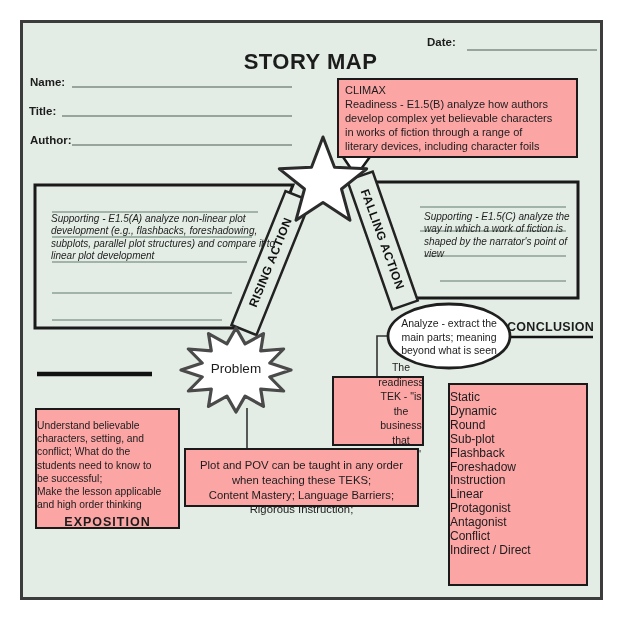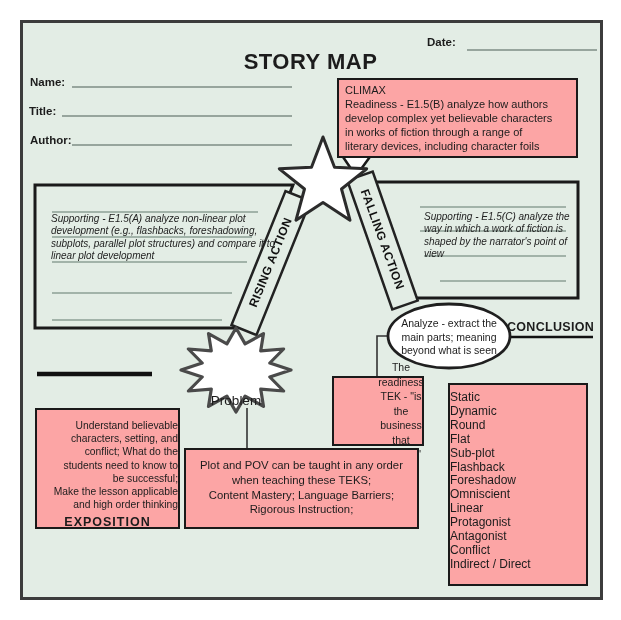--- a/index.html
+++ b/index.html
@@ -13,22 +13,22 @@
   .field-label{font-size:11.5px;font-weight:bold;}
   .whitebox{position:absolute;z-index:2;background:#fca5a5;border:2.5px solid #1a1a1a;box-sizing:border-box;}
   .climax-head{font-size:11px;line-height:14px;}
   .climax-body{font-size:11px;line-height:14px;white-space:pre-line;}
   .supp{font-size:10px;line-height:12.3px;white-space:pre-line;color:#222;font-style:italic;}
   .band-label{position:absolute;z-index:2;font-size:12px;font-weight:bold;letter-spacing:0.4px;
               text-align:center;color:#111;}
   .conclusion{font-size:12.5px;font-weight:bold;letter-spacing:0.3px;}
   .bubble-txt{font-size:10.5px;line-height:13.5px;text-align:center;white-space:pre-line;}
   .note-txt{font-size:10.5px;line-height:14.5px;text-align:center;white-space:pre-line;}
-  .problem-lbl{font-size:13.5px;margin-top:32px;}
-  .expo-txt{font-size:10.3px;line-height:13.2px;text-align:right;white-space:pre-line;}
+  .problem-lbl{font-size:13.5px;}
+  .expo-txt{font-size:10.3px;line-height:13.2px;text-align:left;white-space:pre-line;}
   .expo-head{font-size:12.5px;font-weight:bold;letter-spacing:1px;text-align:center;}
   .plot-txt{font-size:11.3px;line-height:14.8px;text-align:center;white-space:pre-line;}
   .vocab-head{font-size:12px;font-weight:bold;text-align:center;}
   .vocab-item{font-size:12px;line-height:13.9px;text-align:left;}
 </style>
 </head>
 <body>
 
 <div id="canvas">
   <div id="frame"></div>
@@ -115,35 +115,34 @@
     <div class="expo-txt">Understand believable
 characters, setting, and
 conflict; What do the
 students need to know to
 be successful;
 Make the lesson applicable
 and high order thinking</div>
     <div class="expo-head" style="margin-top:4px;">EXPOSITION</div>
   </div>
 
-  <div class="whitebox" style="left:184px;top:448px;width:235px;height:81px;display:flex;align-items:flex-start;justify-content:center;padding-top:8px;">
+  <div class="whitebox" style="left:184px;top:448px;width:235px;height:59px;display:flex;align-items:flex-start;justify-content:center;padding-top:8px;">
     <div class="plot-txt">Plot and POV can be taught in any order
 when teaching these TEKS;
 Content Mastery; Language Barriers;
 Rigorous Instruction;</div>
   </div>
 
   <div class="whitebox" style="left:448px;top:383px;width:140px;height:203px;padding-top:6px;">
     <div class="vocab-item">Static</div>
     <div class="vocab-item">Dynamic</div>
     <div class="vocab-item">Round</div>
-    <div class="vocab-item">Flat</div>
     <div class="vocab-item">Sub-plot</div>
     <div class="vocab-item">Flashback</div>
     <div class="vocab-item">Foreshadow</div>
-    <div class="vocab-item">Omniscient</div>
+    <div class="vocab-item">Instruction</div>
     <div class="vocab-item">Linear</div>
     <div class="vocab-item">Protagonist</div>
     <div class="vocab-item">Antagonist</div>
     <div class="vocab-item">Conflict</div>
     <div class="vocab-item">Indirect / Direct</div>
   </div>
 </div>
 
 </body></html>

